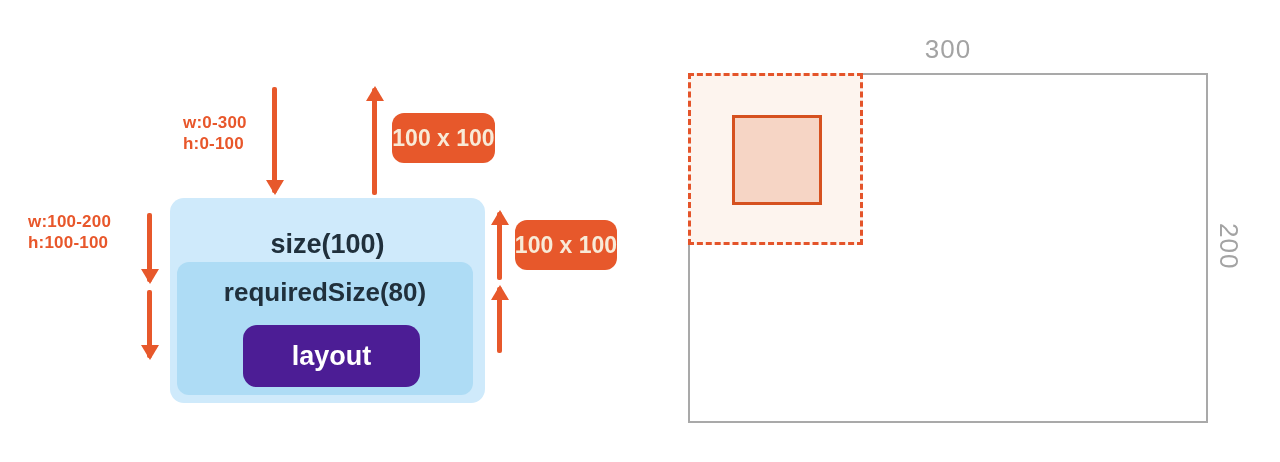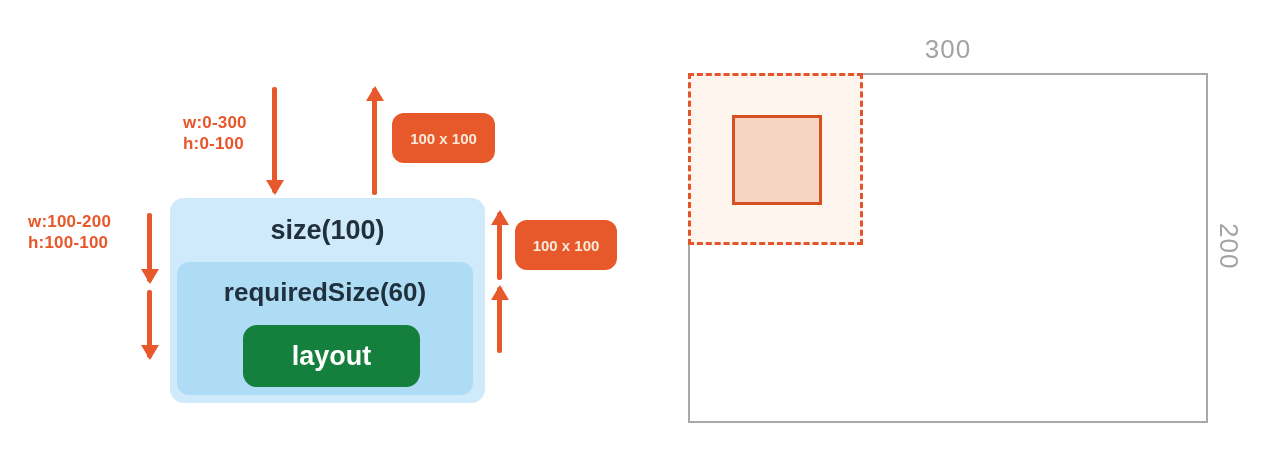--- a/index.html
+++ b/index.html
@@ -17,43 +17,43 @@
   .arrow{position:absolute;width:5px;background:#e7582b;border-radius:2px;}
   .arrow .head{
     position:absolute;left:50%;transform:translateX(-50%);
     width:0;height:0;border-left:9px solid transparent;border-right:9px solid transparent;
   }
   .arrow.down .head{bottom:-2px;border-top:15px solid #e7582b;}
   .arrow.up .head{top:-2px;border-bottom:15px solid #e7582b;}
 
   .badge{
     position:absolute;background:#e7582b;border-radius:12px;
-    color:#f8ead7;font-size:15px;font-weight:600;
+    color:#f8ead7;font-size:23px;font-weight:600;
     display:flex;align-items:center;justify-content:center;white-space:nowrap;
   }
 
   .outer-box{
     left:170px;top:198px;width:315px;height:205px;border-radius:14px;
     background:#cfeafb;
   }
   .outer-box-label{
-    width:100%;text-align:center;margin-top:17px;
+    width:100%;text-align:center;margin-top:31px;
     font-size:27px;font-weight:700;color:#20303c;
   }
   .inner-box{
     left:7px;top:64px;width:296px;height:133px;border-radius:12px;
     background:#aedcf5;
   }
   .inner-box-label{
     width:100%;text-align:center;margin-top:15px;
     font-size:26px;font-weight:700;color:#20303c;
   }
   .layout-box{
     left:66px;top:63px;width:177px;height:62px;border-radius:14px;
-    background:#15803d;display:flex;align-items:center;justify-content:center;
+    background:#4c1d95;display:flex;align-items:center;justify-content:center;
     color:#ffffff;font-size:27px;font-weight:600;
   }
 
   
   .parent-rect{
     left:688px;top:73px;width:520px;height:350px;
     border:2px solid #a9a9a9;background:#ffffff;box-sizing:border-box;
   }
   .measure-label{
     color:#a3a3a3;font-size:26px;font-weight:400;letter-spacing:1px;
@@ -100,21 +100,21 @@
         <span class="head"></span>
       </div>
 
     <div class="arrow down" style="left:147px;top:290px;height:68px;">
         <span class="head"></span>
       </div>
 
     <div class="abs outer-box">
       <div class="outer-box-label">size(100)</div>
       <div class="abs inner-box">
-        <div class="inner-box-label">requiredSize(60)</div>
+        <div class="inner-box-label">requiredSize(80)</div>
         <div class="abs layout-box">
           <span>layout</span>
         </div>
       </div>
     </div>
 
     <div class="arrow up" style="left:497px;top:212px;height:68px;">
         <span class="head"></span>
       </div>
     <div class="badge" style="left:515px;top:220px;width:102px;height:50px;">

